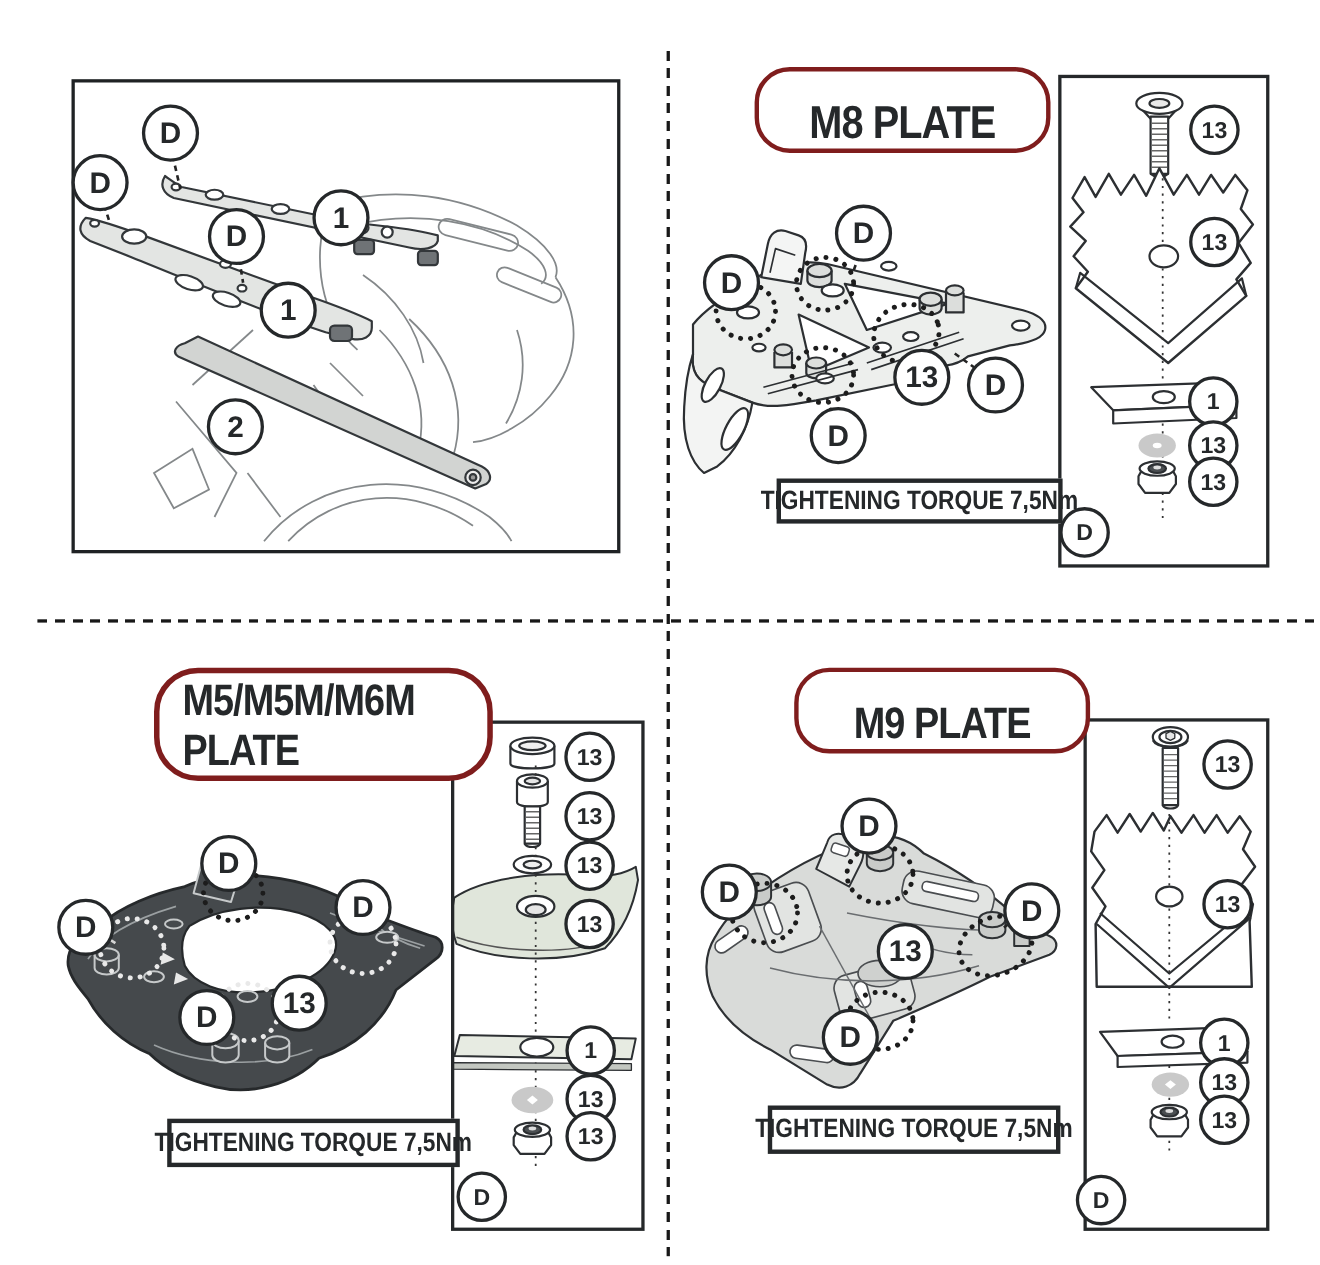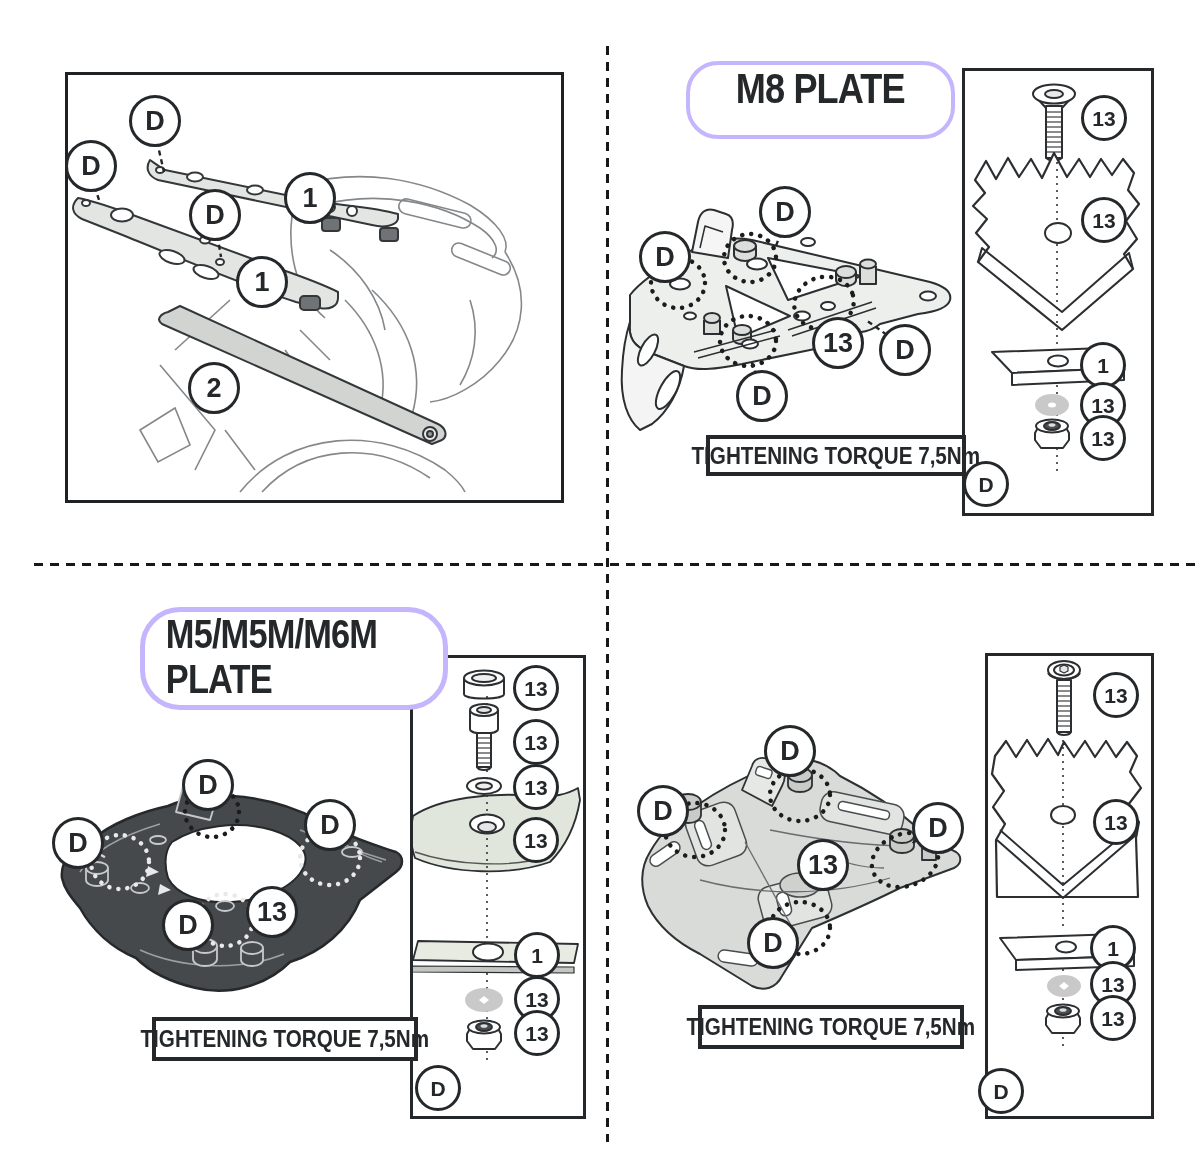--- a/index.html
+++ b/index.html
@@ -8,22 +8,22 @@
     font-family:"Liberation Sans", sans-serif;color:#25282a;
   }
   .art{position:absolute;left:0;top:0;z-index:2;pointer-events:none;}
   .divider{position:absolute;z-index:1;}
   .vdash{left:606px;top:46px;width:3px;height:1096px;
          background:repeating-linear-gradient(180deg,#181818 0 9px,transparent 9px 16px);}
   .hdash{left:34px;top:563px;height:3px;width:1163px;
          background:repeating-linear-gradient(90deg,#181818 0 9px,transparent 9px 16px);}
   .frame{position:absolute;border:3px solid #1f2224;background:#ffffff;z-index:1;}
   .parts-box{position:absolute;border:3px solid #25282a;background:transparent;z-index:3;}
-  .title-box{position:absolute;background:#ffffff;border:4px solid #c4b5fd;z-index:4;
-             display:flex;align-items:flex-start;justify-content:center;font-weight:bold;
+  .title-box{position:absolute;background:#ffffff;border:4px solid #7f1d1d;z-index:4;
+             display:flex;align-items:flex-end;justify-content:center;font-weight:bold;
              letter-spacing:-1px;color:#25282a;}
   .torque-box{position:absolute;background:#ffffff;border:4px solid #25282a;z-index:4;
               display:flex;align-items:center;justify-content:center;font-weight:bold;
               font-size:24px;color:#25282a;white-space:nowrap;}
   .cond{display:inline-block;transform:scaleX(.86);}
   .co{position:absolute;transform:translate(-50%,-50%);width:46px;height:46px;
       border:3.5px solid #25282a;border-radius:50%;background:#ffffff;z-index:5;
       display:flex;align-items:center;justify-content:center;
       font-weight:bold;font-size:27px;color:#25282a;line-height:1;}
   .co.sm{width:40px;height:40px;font-size:21px;border-width:3px;}
@@ -332,20 +332,23 @@
   <div class="parts-box" style="left:962px;top:68px;width:186px;height:442px;"></div>
   <div class="parts-box" style="left:410px;top:655px;width:170px;height:458px;"></div>
   <div class="parts-box" style="left:985px;top:653px;width:163px;height:460px;"></div>
 
   <div class="title-box" style="left:686px;top:61px;width:261px;height:70px;border-radius:32px;font-size:42px;">
     <span class="cond">M8 PLATE</span>
   </div>
   <div class="title-box" style="left:140px;top:607px;width:298px;height:93px;border-radius:40px;border-width:5px;font-size:40px;">
     <span class="cond">M5/M5M/M6M PLATE</span>
   </div>
+  <div class="title-box" style="left:722px;top:607px;width:261px;height:70px;border-radius:32px;font-size:40px;">
+    <span class="cond">M9 PLATE</span>
+  </div>
 
   <div class="torque-box" style="left:706px;top:435px;width:252px;height:33px;">
     <span class="cond">TIGHTENING TORQUE 7,5Nm</span>
   </div>
   <div class="torque-box" style="left:152px;top:1017px;width:258px;height:36px;">
     <span class="cond">TIGHTENING TORQUE 7,5Nm</span>
   </div>
   <div class="torque-box" style="left:698px;top:1005px;width:258px;height:36px;">
     <span class="cond">TIGHTENING TORQUE 7,5Nm</span>
   </div>

